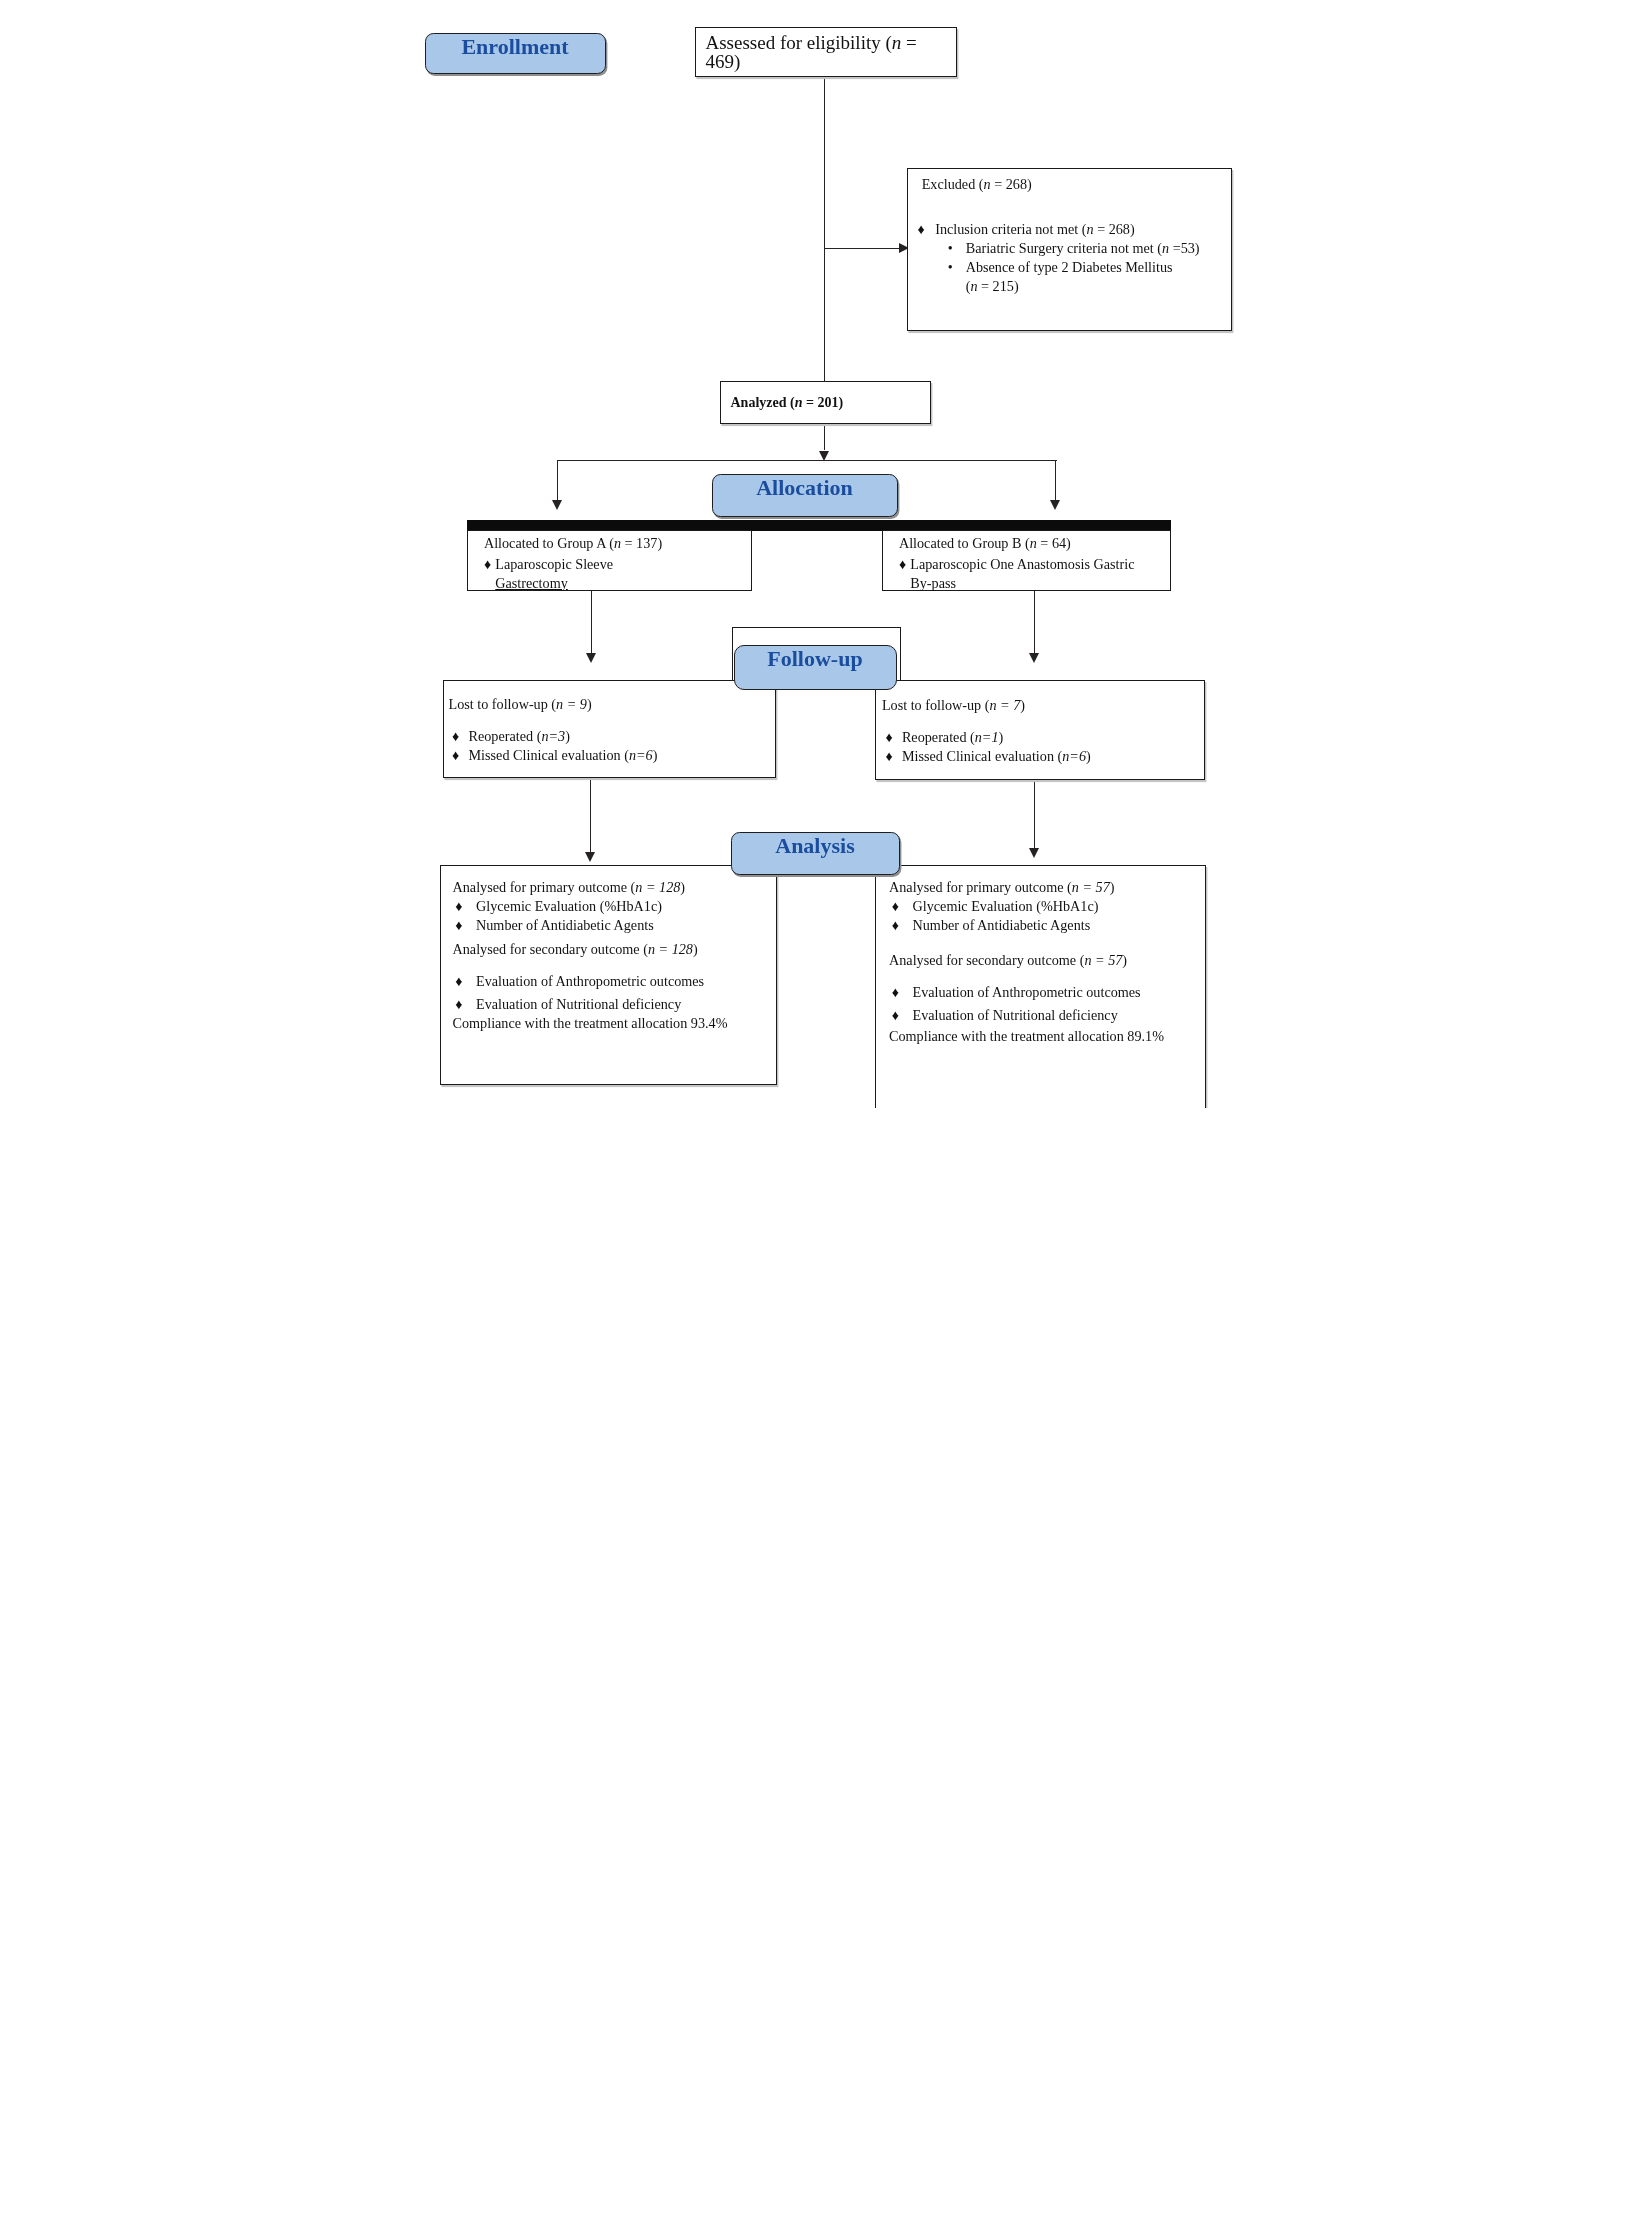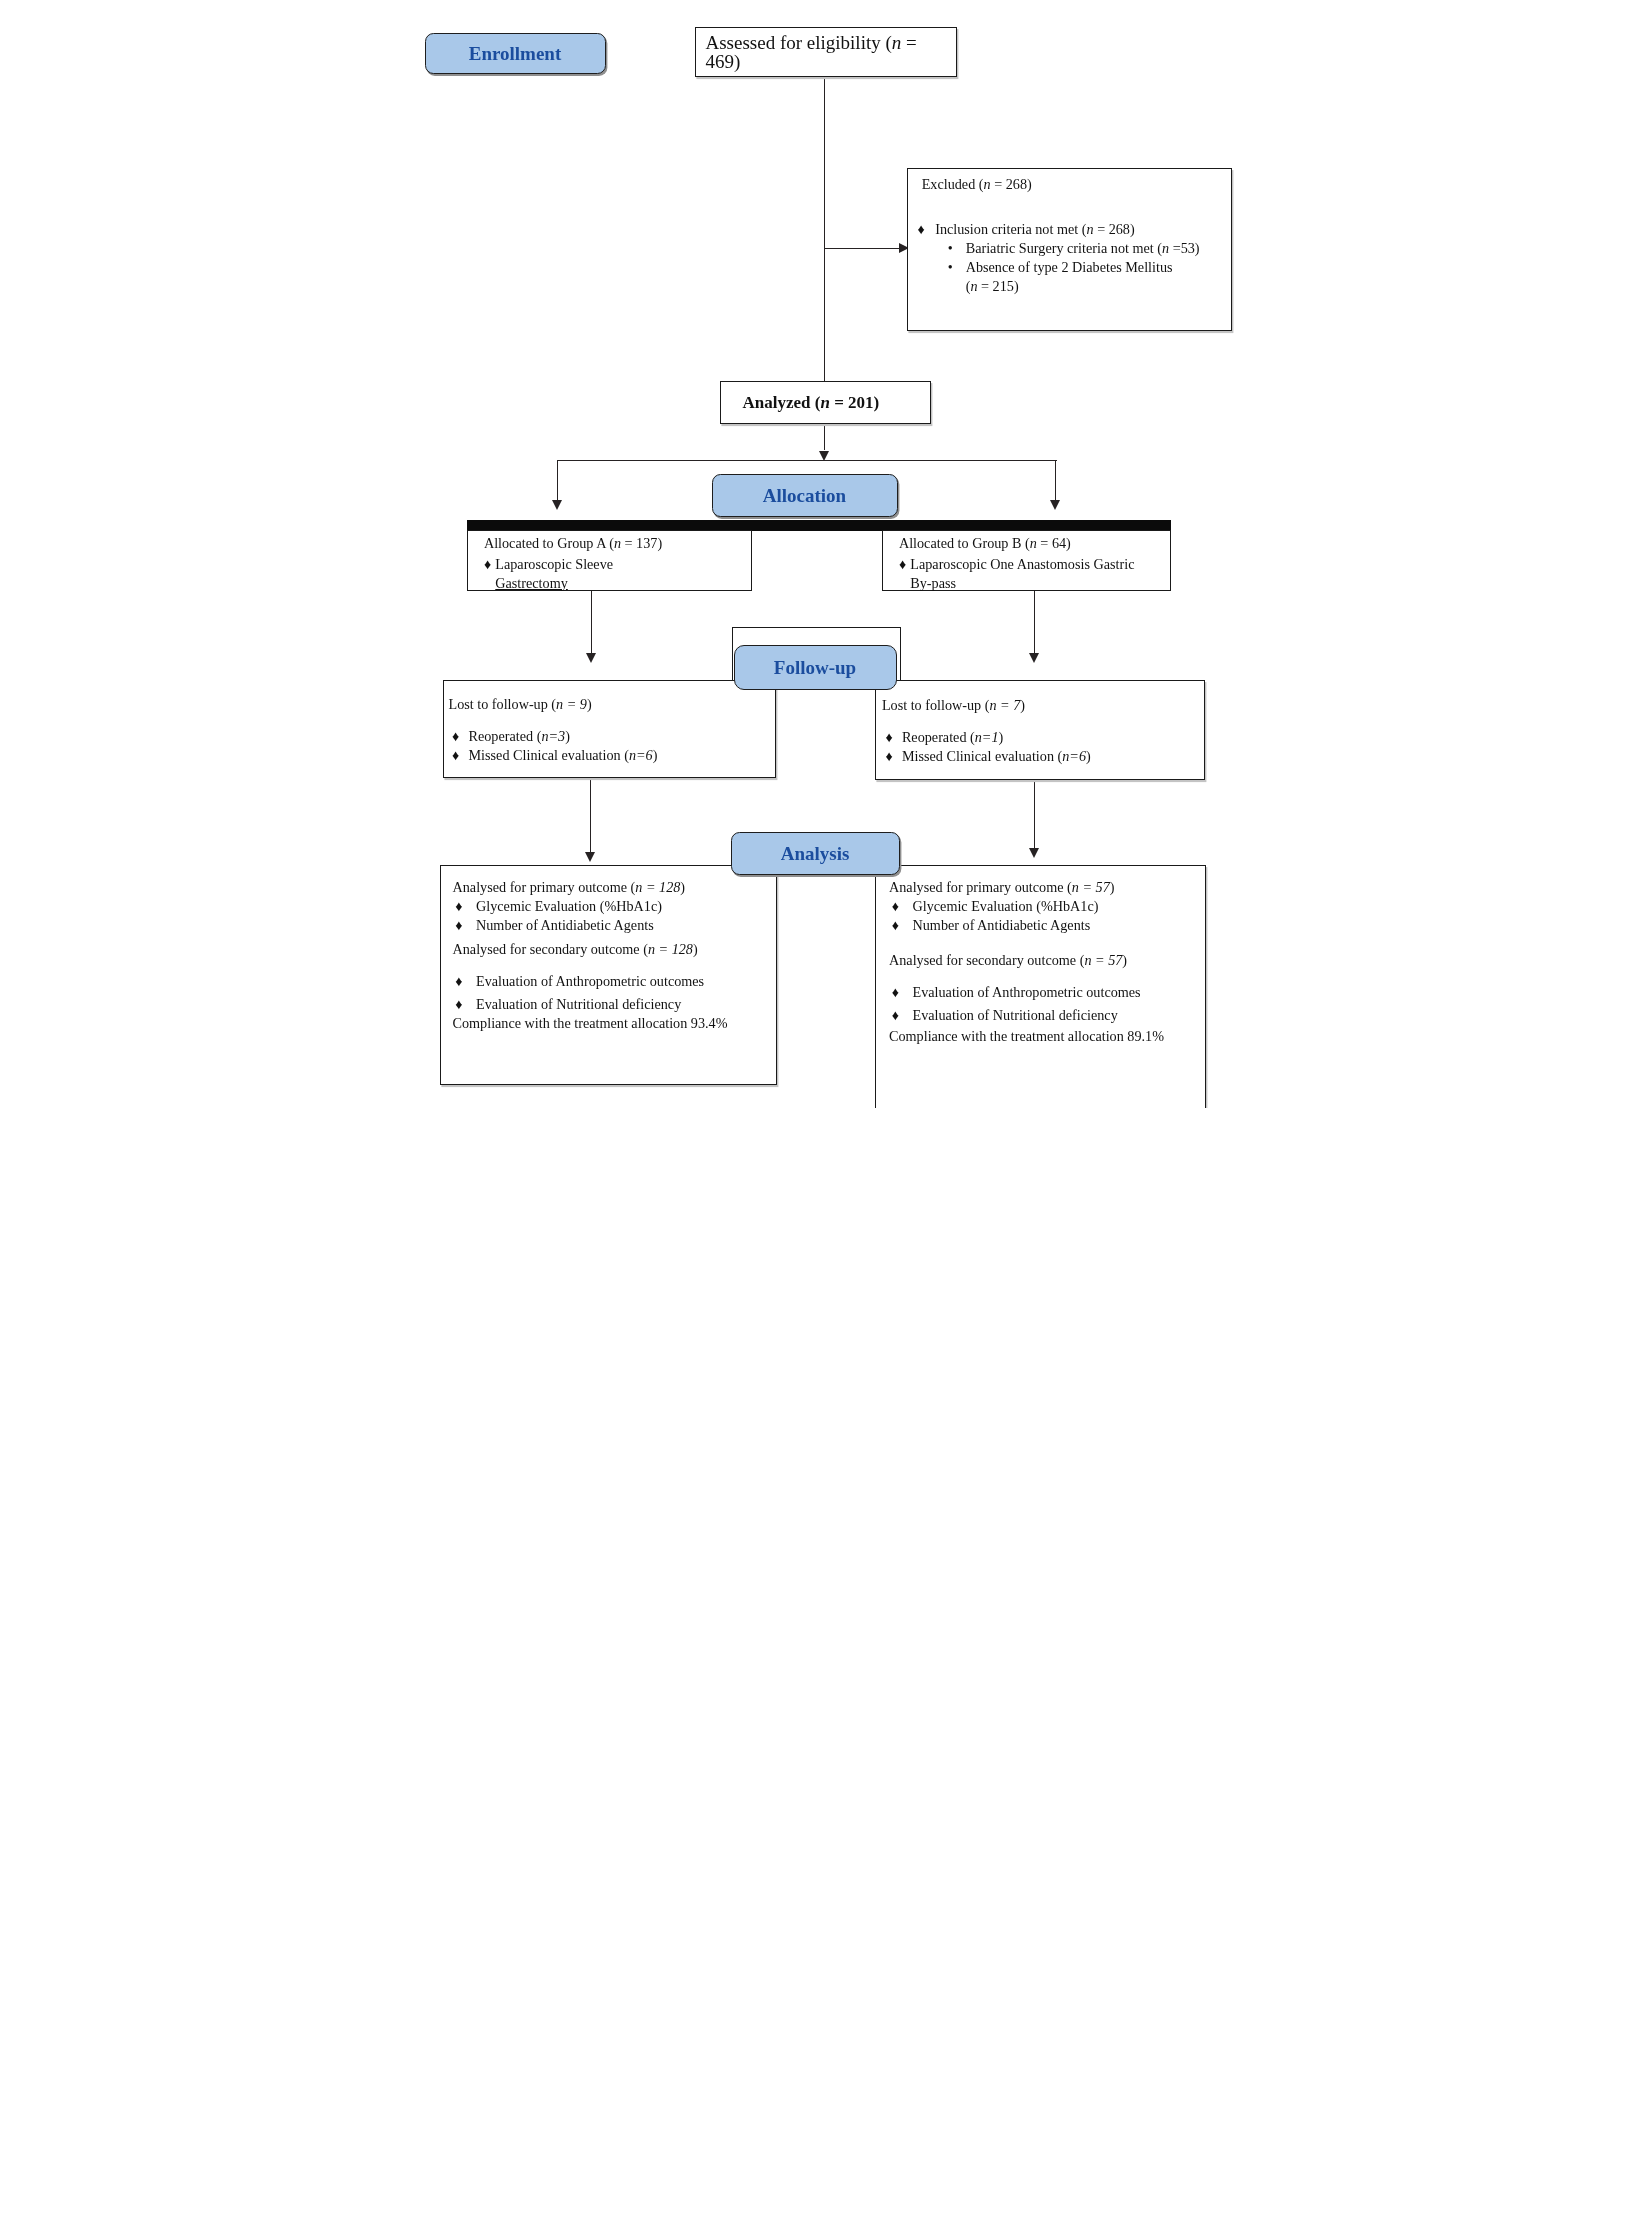--- a/index.html
+++ b/index.html
@@ -24,22 +24,22 @@
     border-top:10px solid var(--line-color);}
   .ah-right{position:absolute;width:0;height:0;
     border-top:5.7px solid transparent;border-bottom:5.7px solid transparent;
     border-left:10px solid var(--line-color);}
   .box{position:absolute;background:#fff;border:1.4px solid var(--box-border);
     box-sizing:border-box;font-size:14.2px;line-height:19px;
     box-shadow:1.4px 2.1px 0 #c4c4c4;}
   .bar{position:absolute;background:var(--bar-color);}
   .stage{position:absolute;background:var(--stage-fill);
     border:1.4px solid #1e1e1e;border-radius:8.5px;box-sizing:border-box;
-    display:flex;align-items:center;justify-content:center;
-    font-weight:bold;font-size:19px;color:var(--stage-text);
+    display:flex;align-items:flex-start;justify-content:center;
+    font-weight:bold;font-size:22px;color:var(--stage-text);
     box-shadow:1.4px 2.1px 0 #8f8f8f;}
   .frame{position:absolute;background:#fff;border:1.4px solid var(--box-border);
     box-sizing:border-box;}
   .ln{position:relative;}
   .blt{position:absolute;top:0;}
   .seg{display:inline;}
   .nw{white-space:nowrap;}
   .flex-c{display:flex;align-items:center;}
 </style>
 </head>
@@ -88,21 +88,21 @@
     </div>
     <div class="ln nw" style="padding-left:44px;">
       <span class="blt" style="left:26px;">•</span>
       <span class="seg"><span>Absence of type 2 Diabetes Mellitus</span></span>
     </div>
     <div class="ln" style="padding-left:44px;">
       <span class="seg"><span>(</span><span style="font-style: italic;">n</span><span> = 215)</span></span>
     </div>
   </div>
 
-  <div class="box flex-c" style="left:308px;top:381px;width:211px;height:43px;padding-left:22px;font-weight:bold;font-size:17px;">
+  <div class="box flex-c" style="left:308px;top:381px;width:211px;height:43px;padding-left:10px;font-weight:bold;font-size:14px;">
     <span class="seg"><span>Analyzed (</span><span style="font-style: italic;">n</span><span> = 201)</span></span>
   </div>
 
   <div class="bar" style="left:55px;top:520px;width:704px;height:10.7px;"></div>
 
   <div class="box" style="left:55px;top:530px;width:285px;height:61px;padding:2.8px 5.7px 0 16.4px;line-height:18.5px;box-shadow:none;">
     <div class="ln">
       <span class="seg"><span>Allocated to Group A (</span><span style="font-style: italic;">n</span><span> = 137)</span></span>
     </div>
     <div class="ln nw" style="padding-left:11.4px;margin-top:2.8px;">

